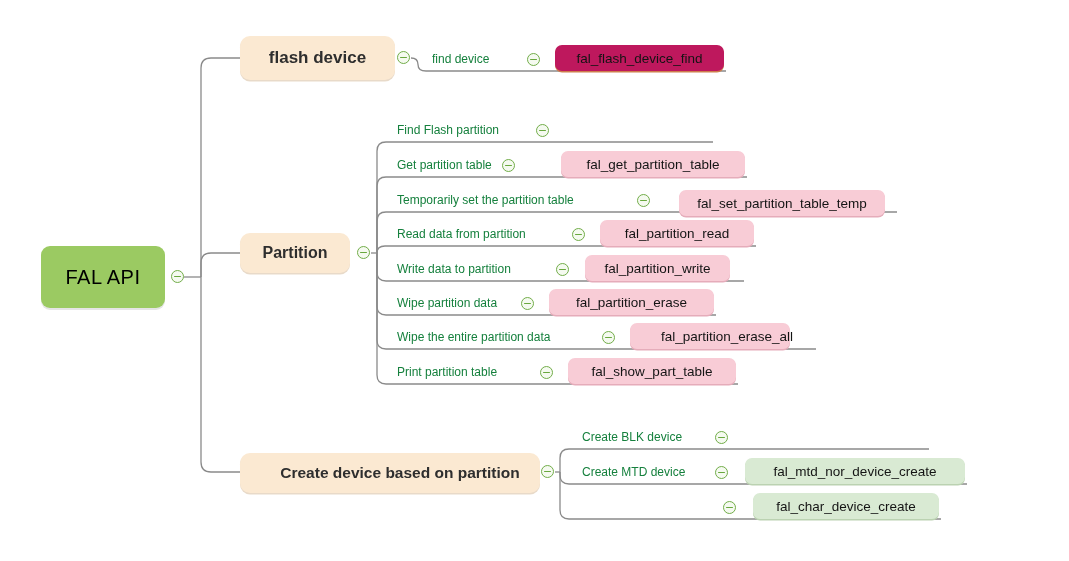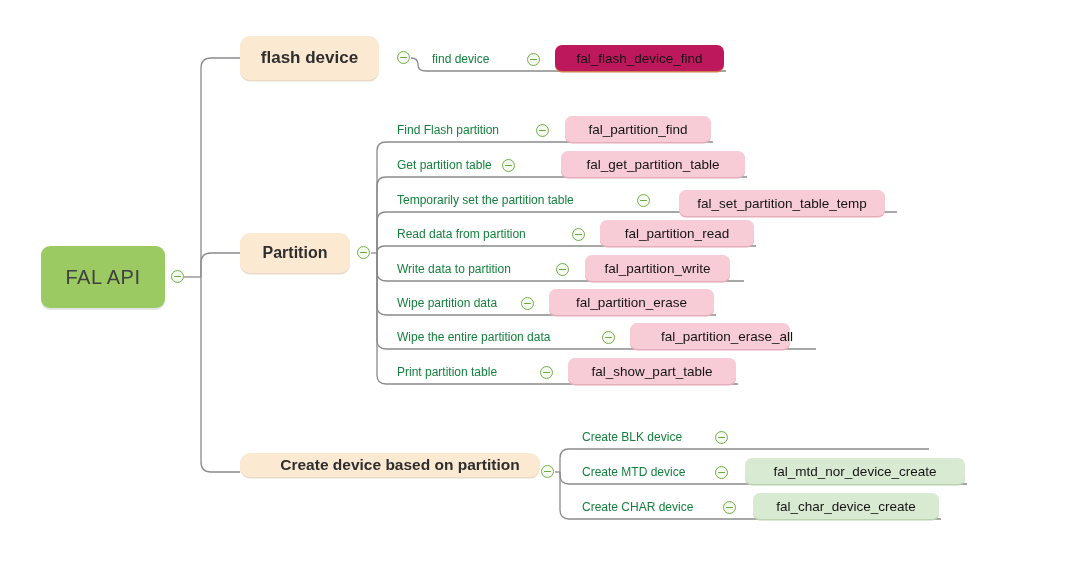--- a/index.html
+++ b/index.html
@@ -6,21 +6,21 @@
   .canvas{
     position:relative;width:1069px;height:561px;background:#ffffff;
     font-family:"Liberation Sans","DejaVu Sans",sans-serif;overflow:hidden;
   }
   .canvas svg{position:absolute;left:0;top:0;}
   .node{
     position:absolute;display:flex;align-items:center;justify-content:center;
     box-sizing:border-box;white-space:nowrap;
   }
   .root-node{
-    background:#9BCA62;color:#404040;border-radius:9px;
+    background:#9BCA62;color:#000000;border-radius:9px;
     font-size:20px;letter-spacing:.5px;font-weight:500;
     box-shadow:0 2px 0 rgba(0,0,0,.10);
   }
   .branch-node{
     background:#FBE9D2;color:#2e2e2e;border-radius:10px;font-weight:600;
     box-shadow:0 1.5px 0 rgba(189,150,101,.35);
   }
   .api-node{
     position:absolute;height:26px;border-radius:7px;font-size:13.5px;color:#141414;
     display:flex;align-items:center;justify-content:center;box-sizing:border-box;
@@ -66,33 +66,32 @@
 
     <path d="M555 472H560"></path>
     <path d="M560 472V458Q560 449 569 449H929"></path>
     <path d="M560 472V475Q560 484 569 484H967"></path>
     <path d="M560 472V510Q560 519 569 519H941"></path>
   </svg>
 
   <div class="node root-node" style="left:41px;top:246px;width:124px;height:62px;">FAL API</div>
   <span class="collapse" style="left:171px;top:270px;"></span>
 
-  <div class="node branch-node" style="left:240px;top:36px;width:139px;height:44px;font-size:17px;">flash device</div>
+  <div class="node branch-node" style="left:240px;top:36px;width:155px;height:44px;font-size:17px;">flash device</div>
   <span class="collapse" style="left:397px;top:51px;"></span>
 
   <div class="leaf-label" style="left:432px;top:49px;">find device</div>
   <span class="collapse" style="left:527px;top:53px;"></span>
   <div class="api-node api-orange" style="left:555px;top:45px;width:169px;">fal_flash_device_find</div>
 
   <div class="node branch-node" style="left:240px;top:233px;width:110px;height:40px;font-size:16px;">Partition</div>
   <span class="collapse" style="left:357px;top:246px;"></span>
 
   <div class="leaf-label" style="left:397px;top:120px;">Find Flash partition</div>
   <span class="collapse" style="left:536px;top:124px;"></span>
-  <div class="api-node api-pink" style="left:565px;top:116px;width:146px;">fal_partition_find</div>
 
   <div class="leaf-label" style="left:397px;top:155px;">Get partition table</div>
   <span class="collapse" style="left:502px;top:159px;"></span>
   <div class="api-node api-pink" style="left:561px;top:151px;width:184px;">fal_get_partition_table</div>
 
   <div class="leaf-label" style="left:397px;top:190px;">Temporarily set the partition table</div>
   <span class="collapse" style="left:637px;top:194px;"></span>
   <div class="api-node api-pink" style="left:666px;top:190px;width:206px;margin-left:13px;">fal_set_partition_table_temp</div>
 
   <div class="leaf-label" style="left:397px;top:224px;">Read data from partition</div>
@@ -108,27 +107,26 @@
   <div class="api-node api-pink" style="left:549px;top:289px;width:165px;">fal_partition_erase</div>
 
   <div class="leaf-label" style="left:397px;top:327px;">Wipe the entire partition data</div>
   <span class="collapse" style="left:602px;top:331px;"></span>
   <div class="api-node api-pink" style="left:630px;top:323px;width:160px;padding-left:34px;">fal_partition_erase_all</div>
 
   <div class="leaf-label" style="left:397px;top:362px;">Print partition table</div>
   <span class="collapse" style="left:540px;top:366px;"></span>
   <div class="api-node api-pink" style="left:568px;top:358px;width:168px;">fal_show_part_table</div>
 
-  <div class="node branch-node" style="left:240px;top:453px;width:300px;height:24px;font-size:15.5px;padding-left:20px;">Create device based on partition</div>
+  <div class="node branch-node" style="left:240px;top:453px;width:300px;height:40px;font-size:15.5px;padding-left:20px;">Create device based on partition</div>
   <span class="collapse" style="left:541px;top:465px;"></span>
 
   <div class="leaf-label" style="left:582px;top:427px;">Create BLK device</div>
   <span class="collapse" style="left:715px;top:431px;"></span>
 
   <div class="leaf-label" style="left:582px;top:462px;">Create MTD device</div>
   <span class="collapse" style="left:715px;top:466px;"></span>
   <div class="api-node api-green" style="left:745px;top:458px;width:220px;">fal_mtd_nor_device_create</div>
 
-  <div class="leaf-label" style="left:582px;top:497px;">Create CHAR device</div>
   <span class="collapse" style="left:723px;top:501px;"></span>
   <div class="api-node api-green" style="left:753px;top:493px;width:186px;">fal_char_device_create</div>
 
 </div>
 
 </body></html>

